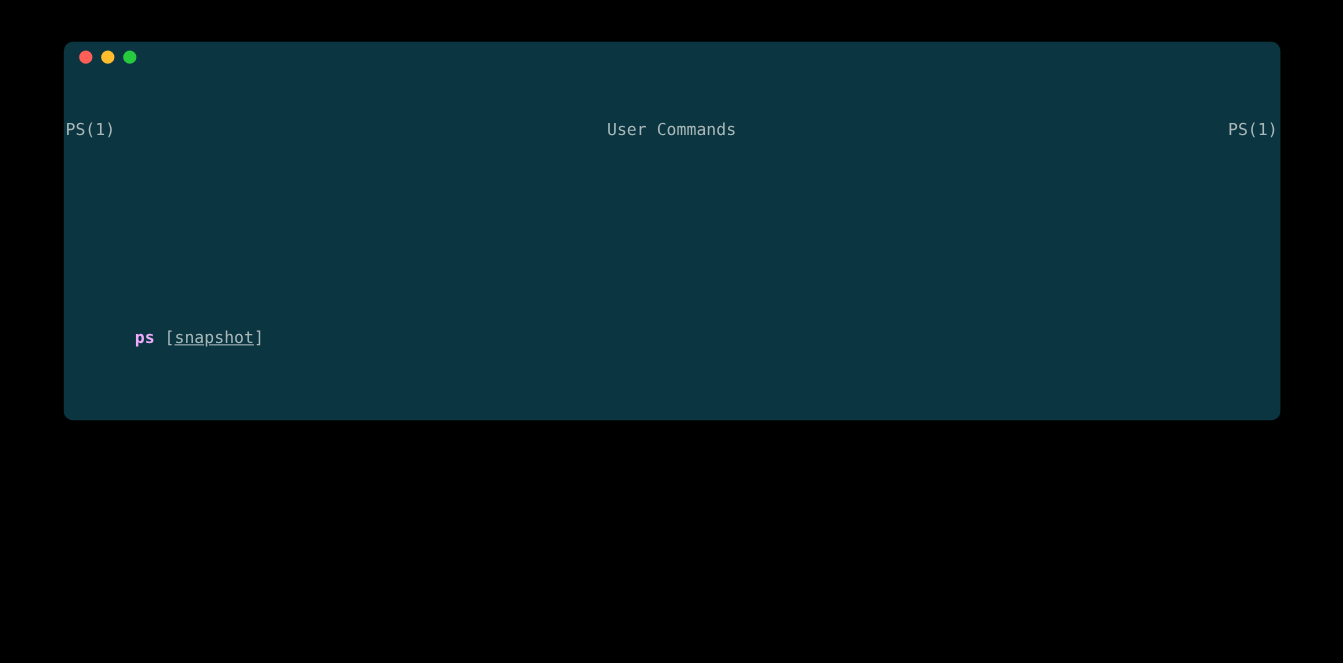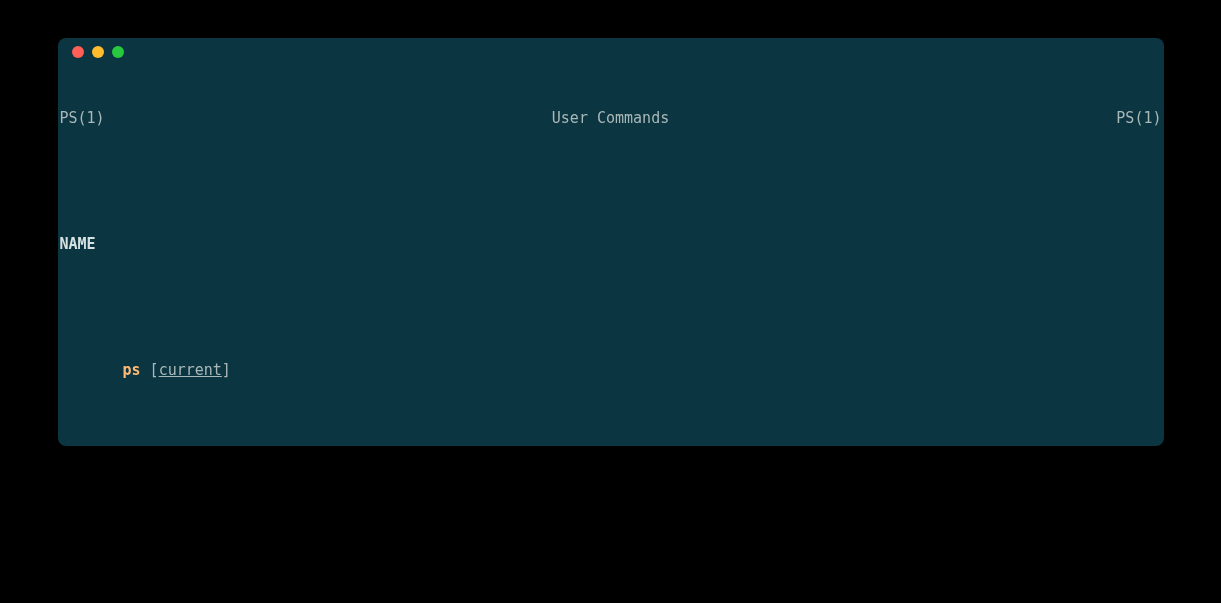--- a/index.html
+++ b/index.html
@@ -14,21 +14,21 @@
       font-family: 'Menlo', 'Monaco', 'Consolas', monospace;
       font-size: 15px;
       color: #a9b8b8;
       display: flex;
       align-items: flex-start;
       justify-content: center;
       padding-top: 38px;
     }
     .terminal {
       width: 1106px;
-      height: 408px;
+      height: 344px;
       background: #0b3541;
       border-radius: 8px;
       overflow: hidden;
       position: relative;
     }
     .titlebar {
       height: 28px;
       display: flex;
       align-items: center;
       padding-left: 14px;
@@ -55,21 +55,21 @@
     .line {
       padding: 0 2px 0 2px;
     }
     .section-header {
       font-weight: bold;
       color: #d6e2e2;
       padding: 0 2px 0 2px;
     }
     .bold {
       font-weight: bold;
-      color: #fdba74;
+      color: #f0abfc;
     }
     .underline {
       text-decoration: underline;
     }
     .indent {
       padding-left: 65px;
     }
     .blank {
       height: 21px;
     }
@@ -83,23 +83,22 @@
     <div class="traffic-light yellow"></div>
     <div class="traffic-light green"></div>
   </div>
   <div class="content">
     <div class="header-line">
       <span>PS(1)</span>
       <span>User Commands</span>
       <span>PS(1)</span>
     </div>
     <div class="blank"></div>
-    <div class="section-header">NAME</div>
     <div class="blank"></div>
-    <div class="line indent"><span class="bold">ps</span><span> [</span><span class="underline">current</span><span>]</span></div>
+    <div class="line indent"><span class="bold">ps</span><span> [</span><span class="underline">snapshot</span><span>]</span></div>
     
     
     
     
     
     
     
     
     
     

